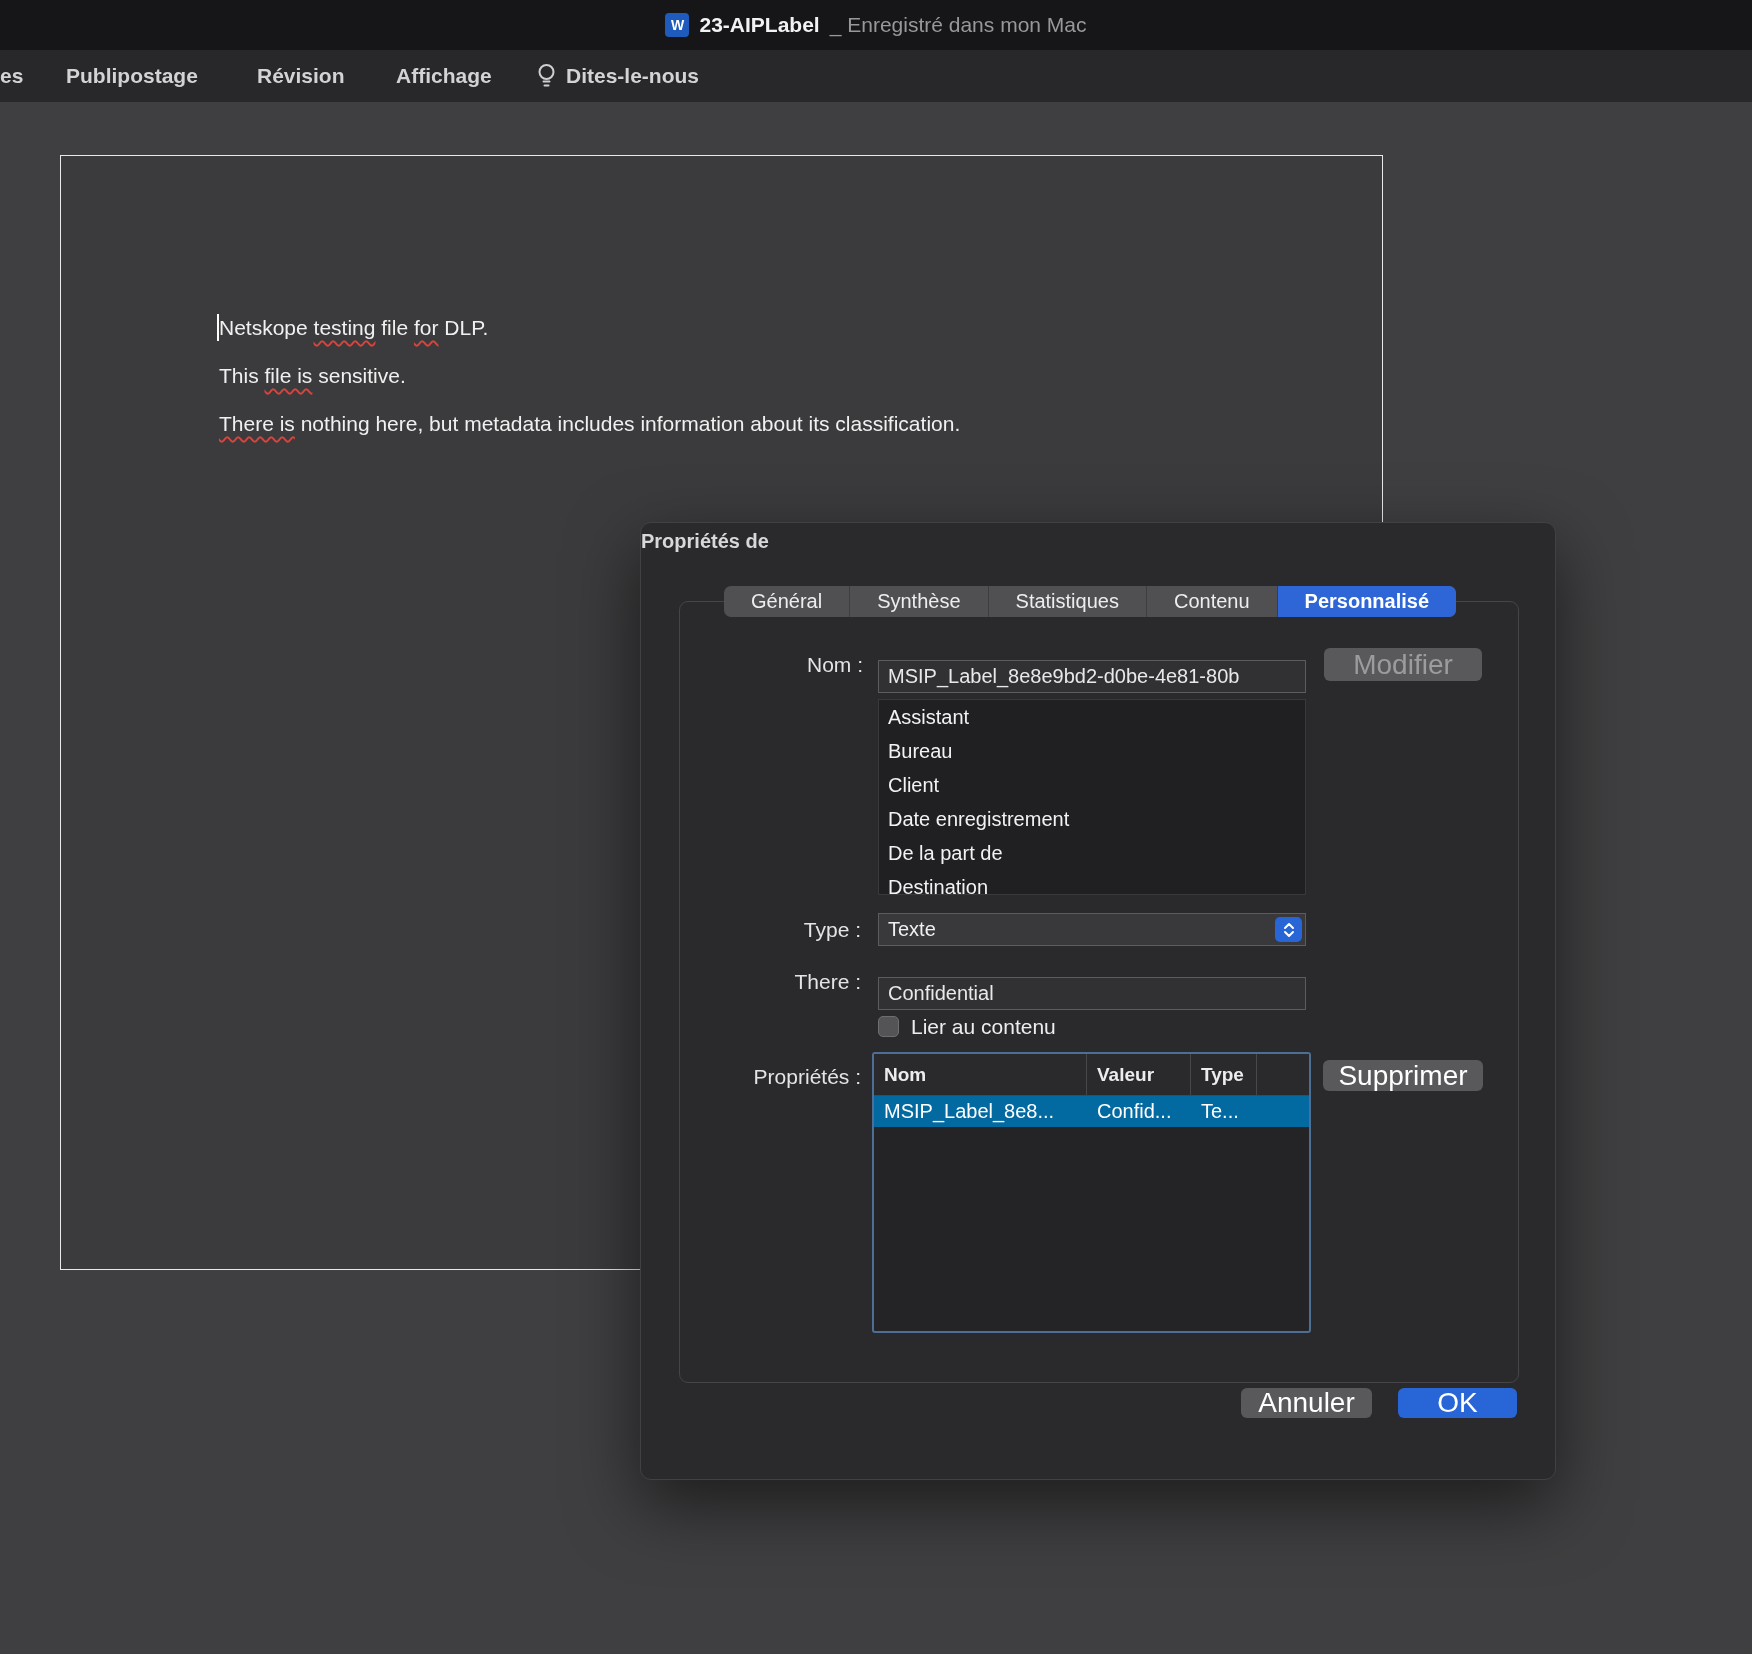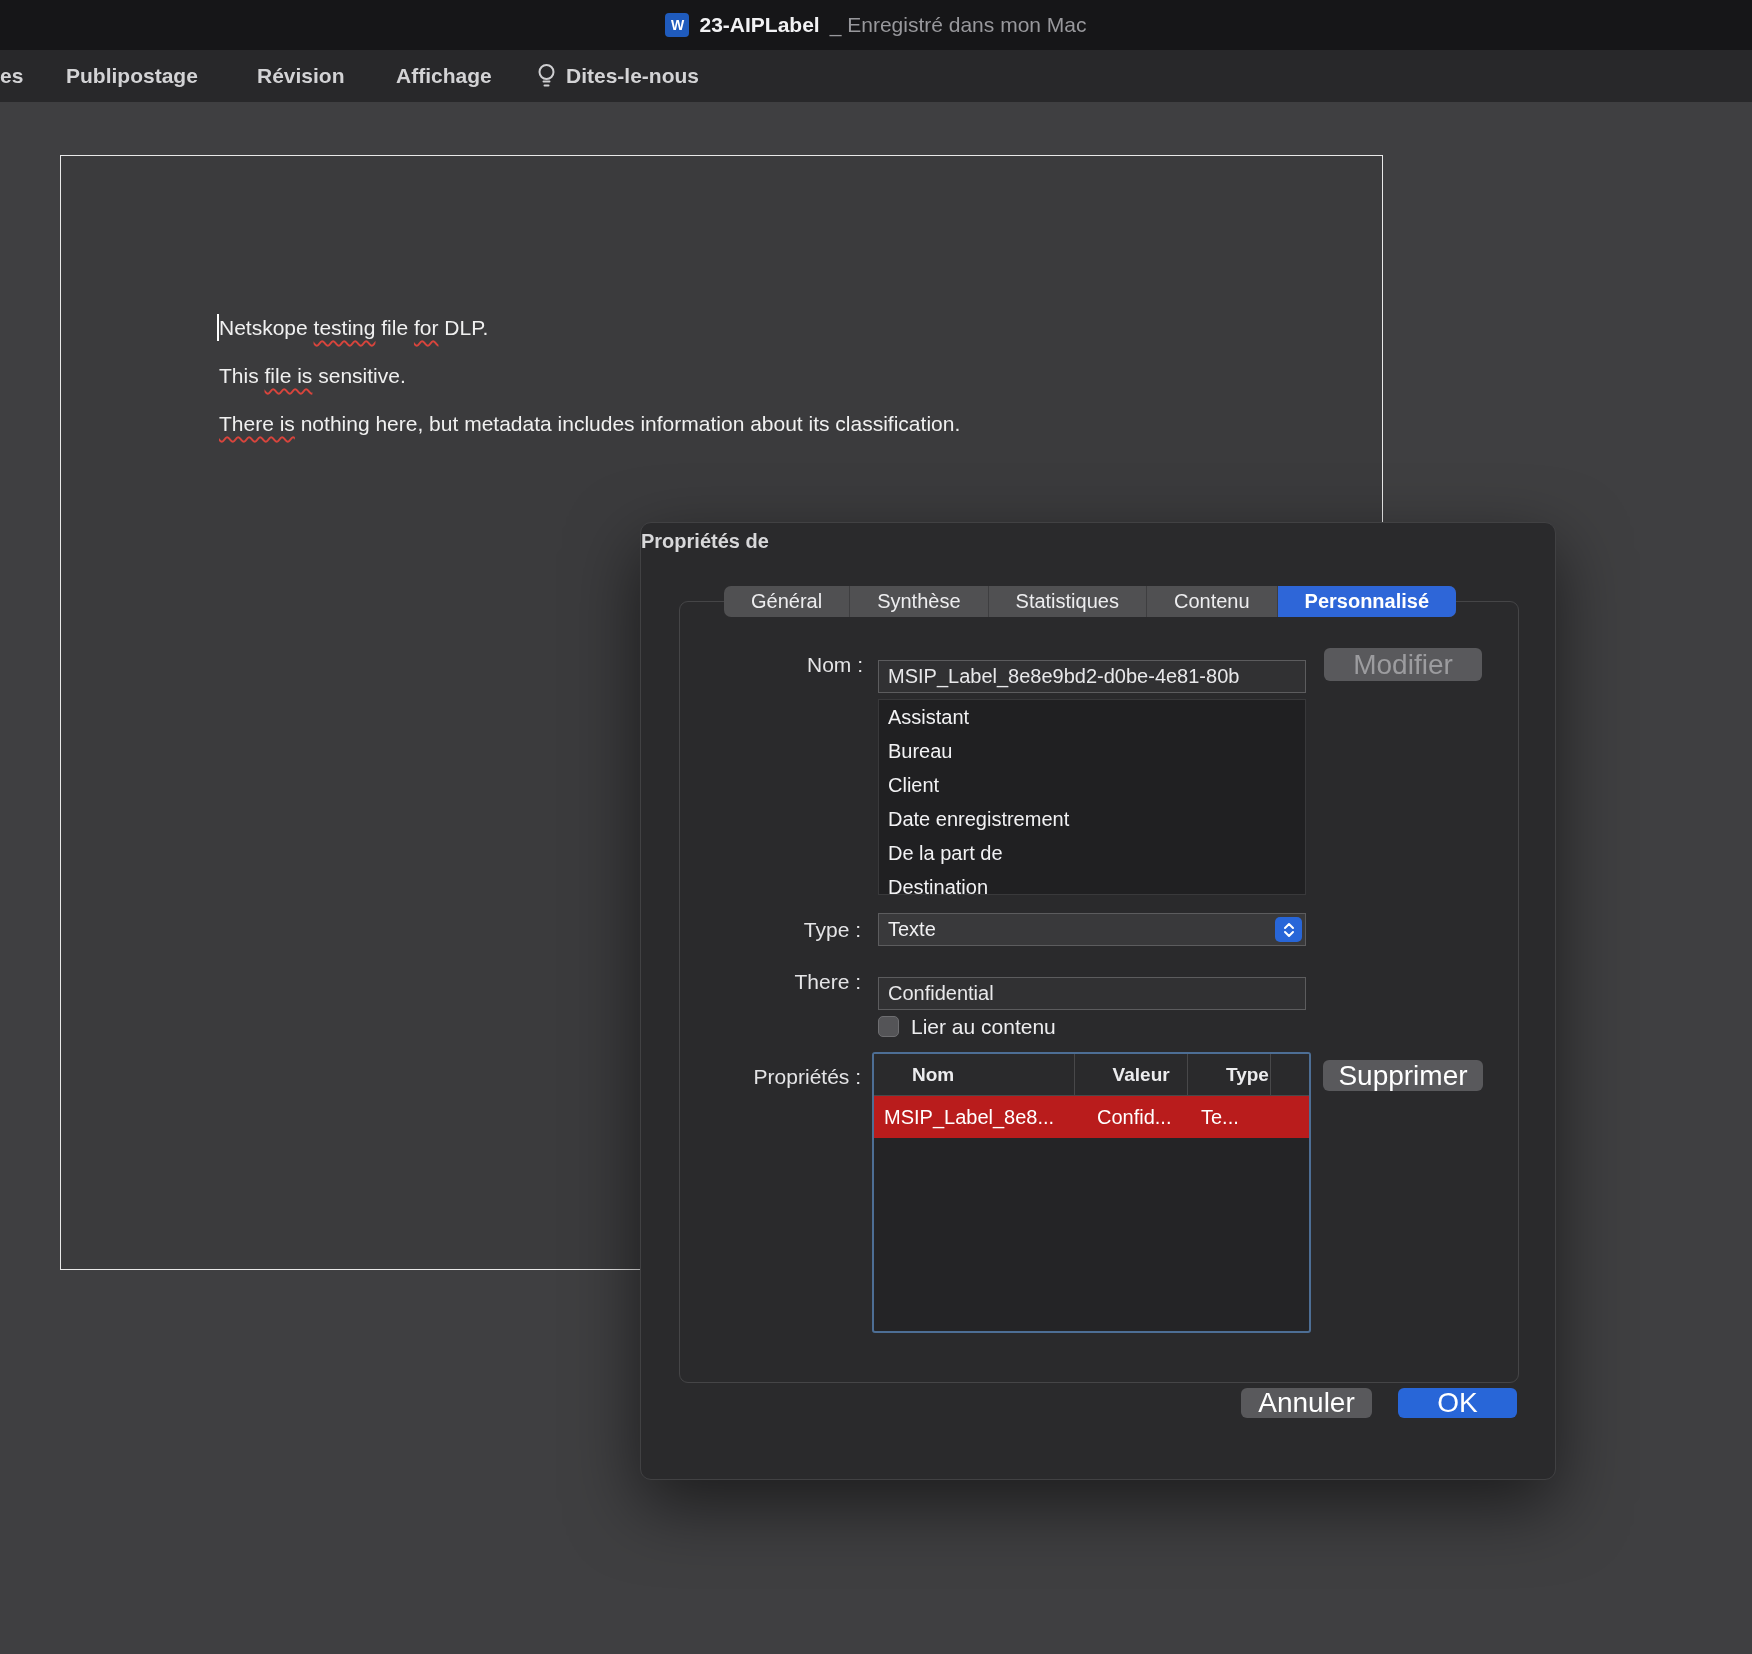--- a/index.html
+++ b/index.html
@@ -159,27 +159,27 @@
     border: 2px solid #4d6e95; border-radius: 3px;
     background: #242426; overflow: hidden;
   }
   .pt-header {
     height: 42px; display: flex; background: #2a2a2c;
     border-bottom: 1px solid #48484a;
   }
   .pt-hcell {
     display: flex; align-items: center; padding-left: 10px;
     color: #ececee; font-weight: 700; font-size: 19px;
-    border-right: 1px solid #48484a; height: 100%; margin-left: 28px;
+    border-right: 1px solid #48484a; height: 100%;
   }
   .pt-c1 { width: 213px; } .pt-c2 { width: 104px; } .pt-c3 { width: 66px; }
   .pt-c4 { flex: 1; border-right: none; }
   .pt-row {
-    height: 42px; display: flex; align-items: center;
-    background: #b91c1c; color: #ffffff; font-size: 20px;
+    height: 31px; display: flex; align-items: center;
+    background: #0369a1; color: #ffffff; font-size: 20px;
   }
   .pt-cell { padding-left: 10px; white-space: nowrap; overflow: hidden; }
   .pt-cell.n { width: 213px; } .pt-cell.v { width: 104px; } .pt-cell.t { width: 66px; }
 </style>
 </head>
 <body>
 
 <div class="titlebar">
   <span class="word-icon">W</span>
   <span class="doc-title">23-AIPLabel</span>

